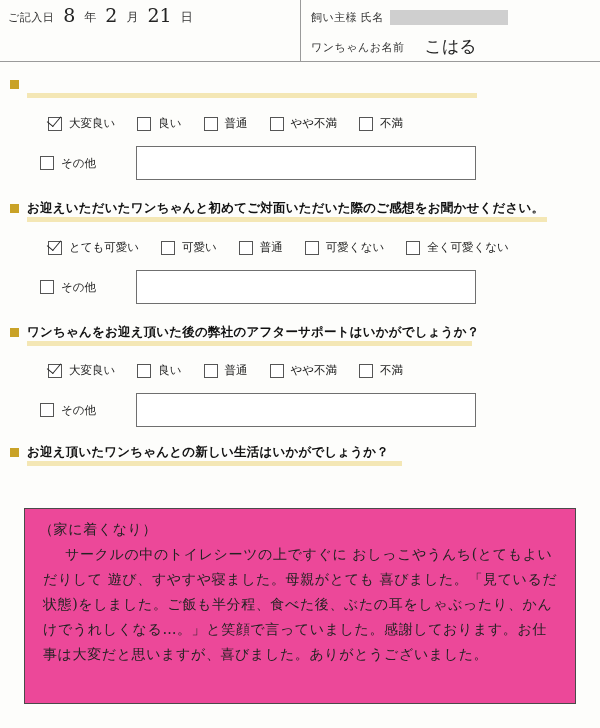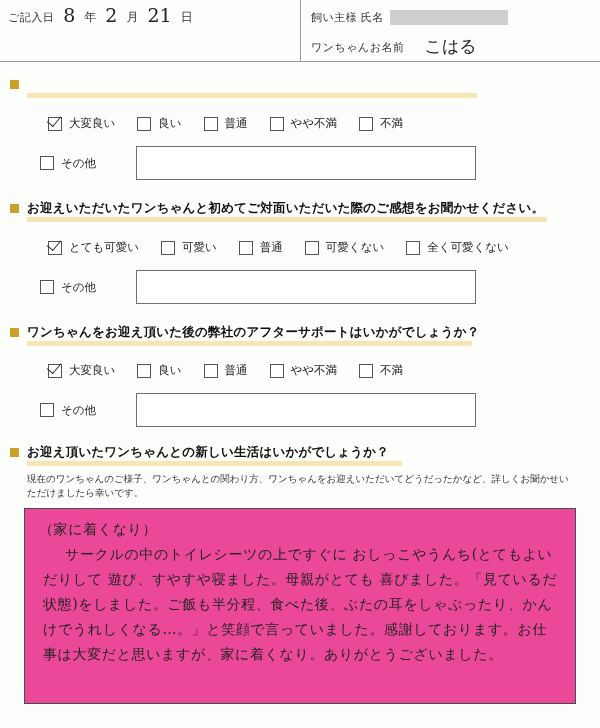--- a/index.html
+++ b/index.html
@@ -352,26 +352,25 @@
   </div>
 
   <div class="section" style="top:444px;">
     <div class="q-head">
       <span class="bullet"></span>
       <span class="q-text">お迎え頂いたワンちゃんとの新しい生活はいかがでしょうか？</span>
     </div>
   </div>
   <div class="q-underline" style="top:461px; width:375px;"></div>
 
-  <div class="note" style="top:472px;">現在のワンちゃんのご様子、ワンちゃんとの関わり方、ワンちゃんをお迎えいただいてどうだったかなど、詳しくお聞かせいただけましたら幸いです。</div>
 
   <div class="free-box">
     <div class="free-lines">
       <div>（家に着くなり）</div>
       <div class="indent2">サークルの中のトイレシーツの上ですぐに おしっこやうんち(とてもよい</div>
       <div class="indent1">だりして 遊び、すやすや寝ました。母親がとても 喜びました。「見ているだ</div>
       <div class="indent1">状態)をしました。ご飯も半分程、食べた後、ぶたの耳をしゃぶったり、かん</div>
       <div class="indent1">けでうれしくなる…。」と笑顔で言っていました。感謝しております。お仕</div>
-      <div class="indent1">事は大変だと思いますが、家に着くなり。ありがとうございました。</div>
+      <div class="indent1">事は大変だと思いますが、喜びました。ありがとうございました。</div>
     </div>
   </div>
 
 </div>
 
 </body></html>

